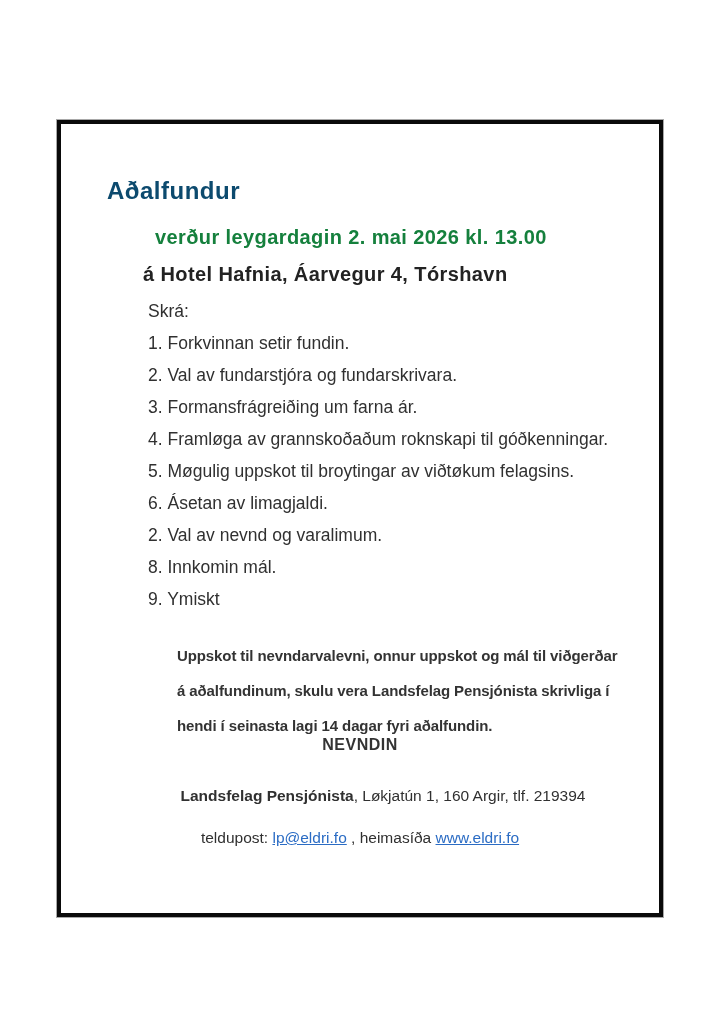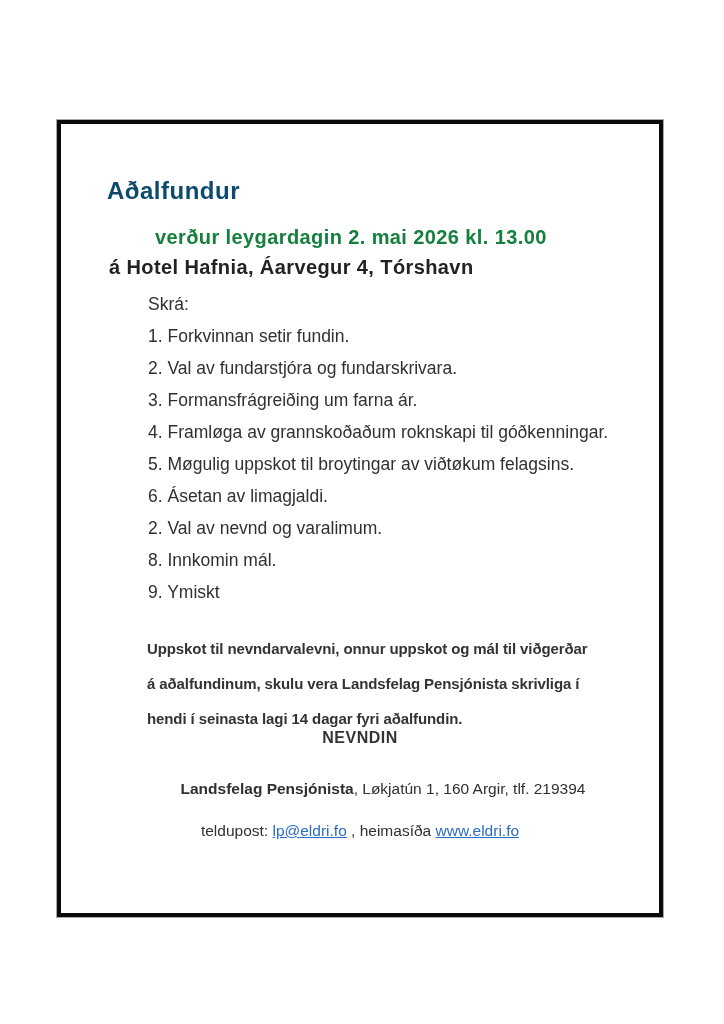--- a/index.html
+++ b/index.html
@@ -50,22 +50,22 @@
     margin-top: 22px;
     padding-left: 94px;
     font-size: 20px;
     line-height: 22px;
     font-weight: bold;
     color: #15803d;
     letter-spacing: 0.4px;
     white-space: nowrap;
   }
   .heading-4 {
-    margin-top: 8px;
-    padding-left: 48px;
+    margin-top: 15px;
+    padding-left: 82px;
     font-size: 20px;
     line-height: 22px;
     font-weight: bold;
     color: #222222;
     letter-spacing: 0.4px;
     white-space: nowrap;
   }
   .agenda {
     padding-left: 87px;
   }
@@ -76,21 +76,21 @@
     color: #303030;
   }
   .agenda-item {
     margin-top: 12px;
     font-size: 17.5px;
     line-height: 20px;
     color: #303030;
     white-space: nowrap;
   }
   .notice {
-    padding-left: 86px;
+    padding-left: 116px;
     margin-top: 38px;
   }
   .notice-line {
     height: 35px;
     font-size: 15px;
     line-height: 17px;
     font-weight: bold;
     color: #333333;
     letter-spacing: -0.1px;
     white-space: nowrap;

